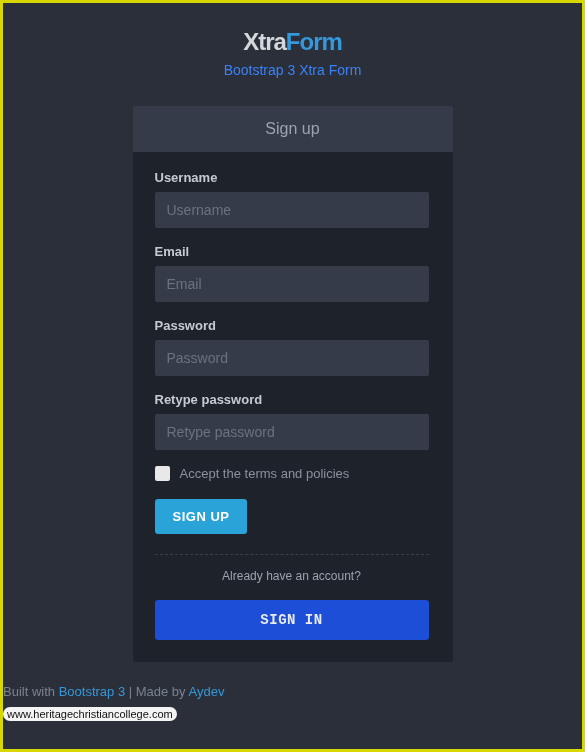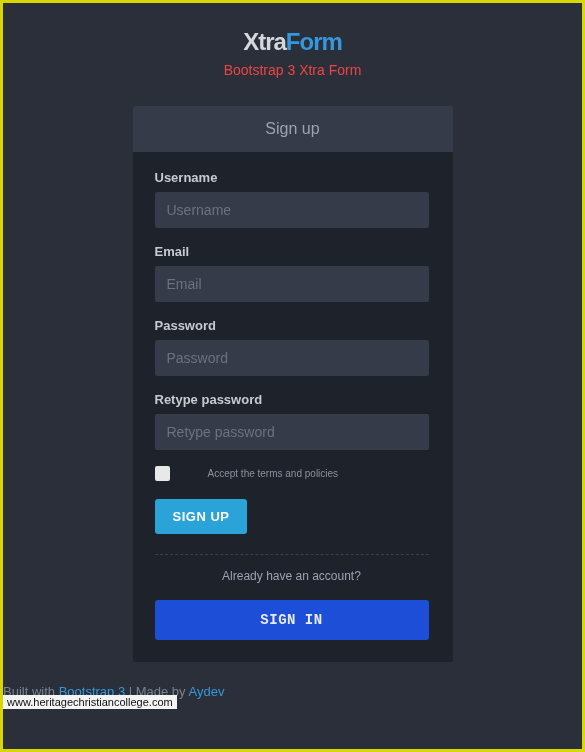--- a/index.html
+++ b/index.html
@@ -25,21 +25,21 @@
       font-weight: 700;
       letter-spacing: -1px;
     }
     .logo-part1 {
       color: #d4d8dc;
     }
     .logo-part2 {
       color: #3498db;
     }
     .subtitle {
-      color: #ef4444;
+      color: #3b82f6;
       font-size: 14px;
       margin-top: 6px;
     }
     .form-card {
       width: 320px;
       margin: 28px auto 0 auto;
       background: #1e222b;
       border-radius: 2px;
       padding: 0;
     }
@@ -87,22 +87,21 @@
     .checkbox {
       width: 15px;
       height: 15px;
       background: #e8e8e8;
       border-radius: 2px;
       margin-right: 10px;
       cursor: pointer;
     }
     .checkbox-label {
       color: #8a919e;
-      font-size: 10px;
-      margin-left: 28px;
+      font-size: 13px;
     }
     .signup-btn {
       background: #2aa3d8;
       color: #fff;
       border: none;
       padding: 10px 18px;
       font-size: 13px;
       font-weight: 700;
       letter-spacing: 0.5px;
       border-radius: 3px;
@@ -137,26 +136,27 @@
       color: #7a8290;
       font-size: 13px;
       margin-top: 22px;
     }
     .footer-link {
       color: #3498db;
     }
     .watermark-bg {
       position: absolute;
       left: 0;
-      bottom: 40px;
+      bottom: 28px;
       color: #0f0f0f;
       font-size: 11px;
       font-family: Arial, sans-serif;
       background: #f4f4f4;
       padding: 1px 4px;
+      border-radius: 7px;
     }
   </style>
 </head>
 <body>
 
 <div class="container">
   <div class="logo">
     <span class="logo-part1">Xtra</span><span class="logo-part2">Form</span>
   </div>
   <div class="subtitle">Bootstrap 3 Xtra Form</div>

